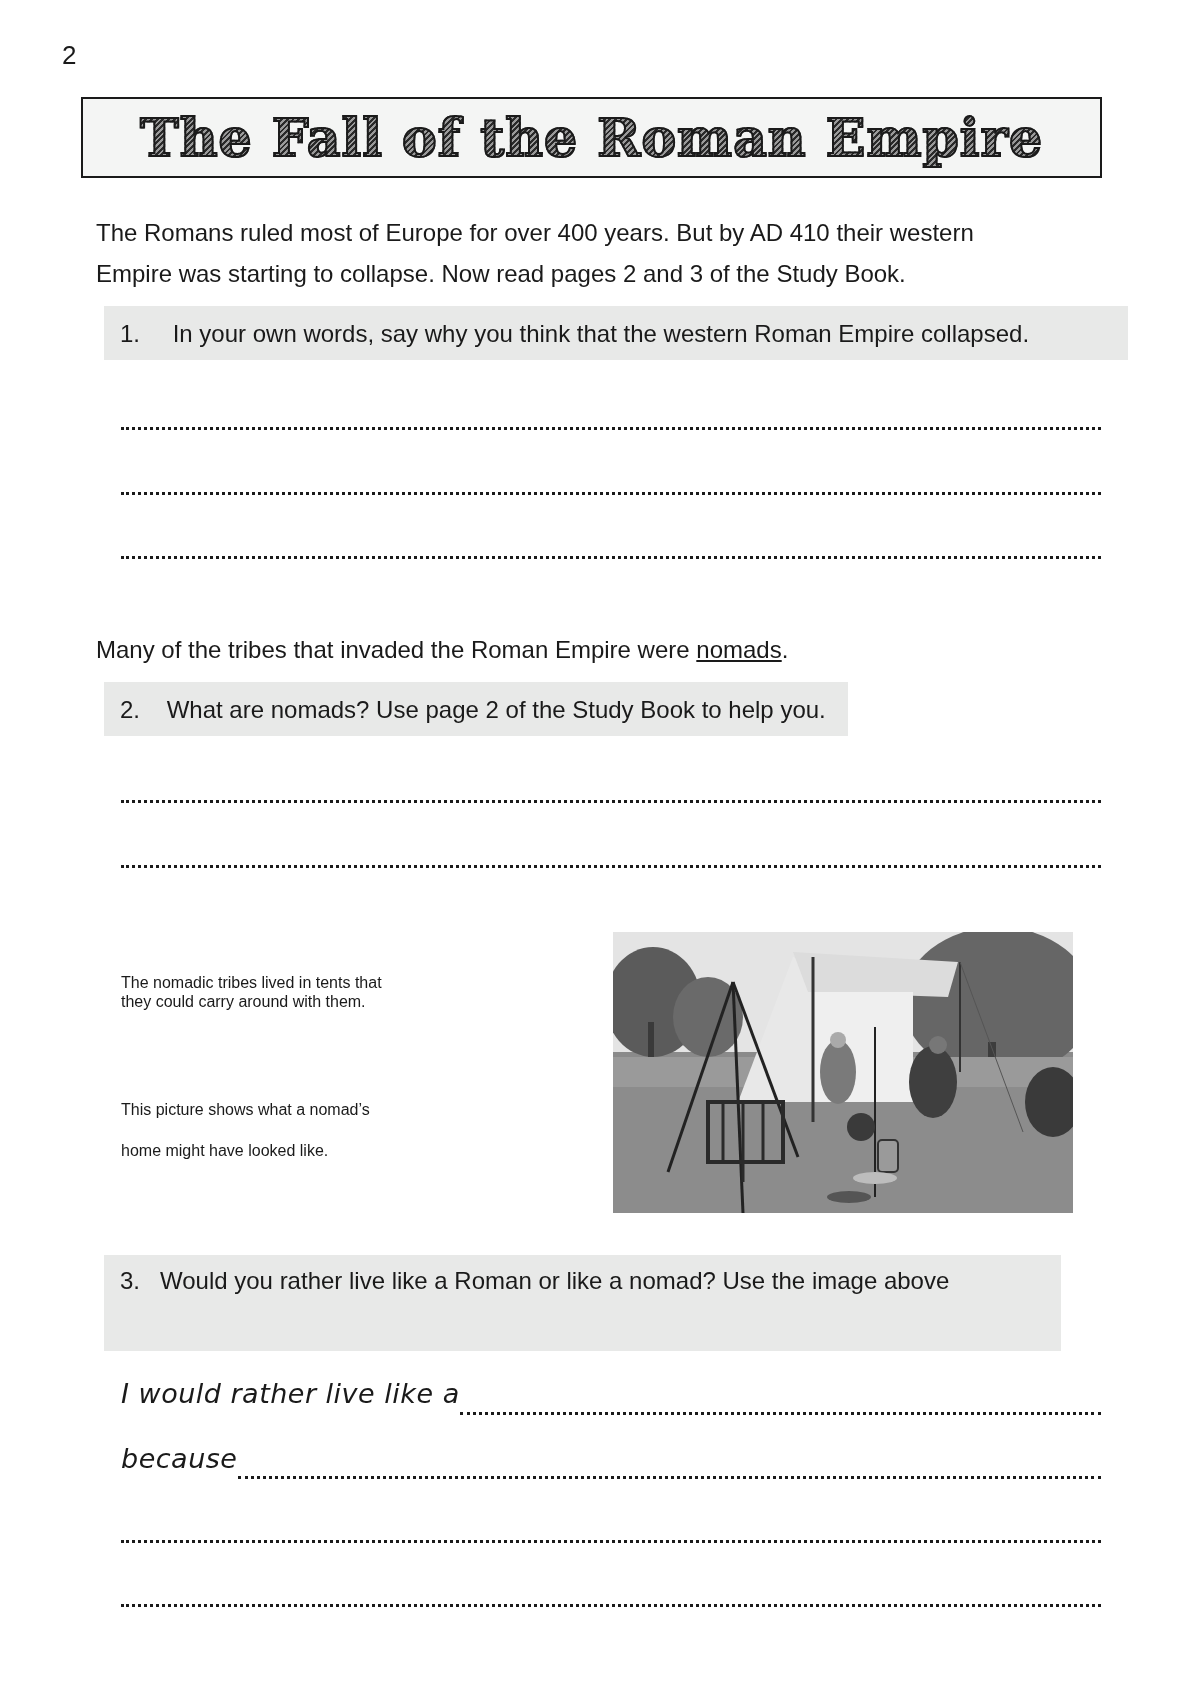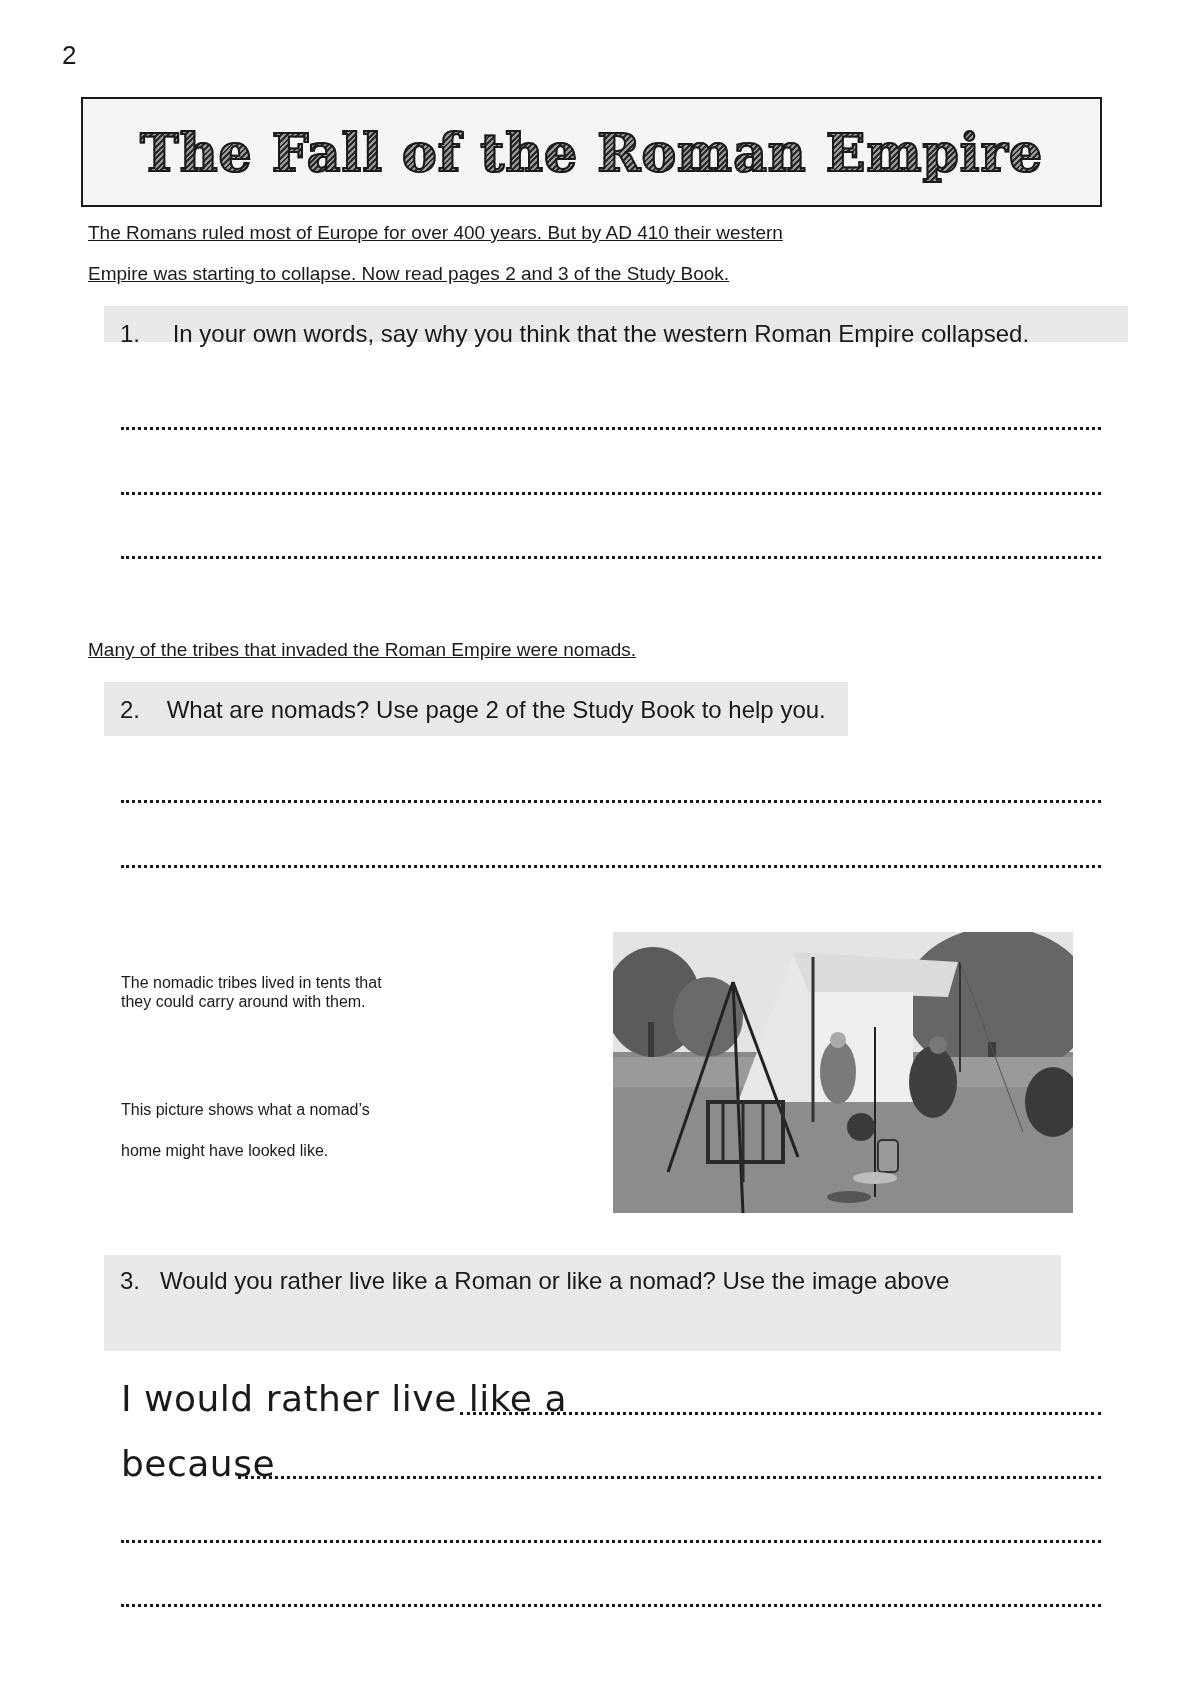--- a/index.html
+++ b/index.html
@@ -2,66 +2,66 @@
 <html><head>
   <meta charset="utf-8">
   <style>
     html, body { margin: 0; padding: 0; background: #ffffff; }
     body {
       width: 1200px; height: 1698px; position: relative; overflow: hidden;
       font-family: "Liberation Sans", "DejaVu Sans", sans-serif; color: #1a1a1a;
     }
     .page-number { position: absolute; left: 62px; top: 40px; font-size: 26px; }
     .title-box {
-      position: absolute; left: 81px; top: 97px; width: 1021px; height: 110px;
+      position: absolute; left: 81px; top: 97px; width: 1021px; height: 81px;
       border: 2px solid #1a1a1a; background: #f4f5f4; box-sizing: border-box;
       display: flex; align-items: center; justify-content: center;
     }
     .title-text {
       font-family: "DejaVu Serif", "Liberation Serif", serif; font-weight: bold;
       font-size: 52px; letter-spacing: 1px; color: #4a4a4a;
       -webkit-text-stroke: 2px #1a1a1a;
       background: repeating-linear-gradient(135deg, #2a2a2a 0 2px, #9a9a9a 2px 4px);
       -webkit-background-clip: text; background-clip: text;
       -webkit-text-fill-color: transparent;
     }
-    .para { position: absolute; left: 88px; font-size: 19px; line-height: 41px; text-decoration: underline; }
+    .para { position: absolute; left: 96px; font-size: 24px; line-height: 41px; }
     .qbox {
       position: absolute; left: 104px; background: #e8e9e8;
       font-size: 24px; line-height: 40px; box-sizing: border-box;
     }
     .qnum { display: inline-block; }
     .dotline {
       position: absolute; height: 0; border-bottom: 3px dotted #1a1a1a;
     }
     .u { text-decoration: underline; }
     .side-text { position: absolute; left: 121px; font-size: 16px; line-height: 41px; }
     .photo {
       position: absolute; left: 613px; top: 932px; width: 460px; height: 281px;
       background: linear-gradient(#e9e9e9 0%, #dcdcdc 38%, #8f8f8f 45%, #7a7a7a 100%);
       overflow: hidden;
     }
     .hand {
       position: absolute; left: 121px; font-family: "DejaVu Sans", sans-serif;
-      font-size: 36px; letter-spacing: 0.5px;
+      font-style: italic; font-size: 27px; letter-spacing: 0.5px;
     }
   </style>
 </head>
 <body>
 
 <div class="page-number">2</div>
 
 <div class="title-box">
   <span class="title-text">The Fall of the Roman Empire</span>
 </div>
 
 <div class="para" style="top:212px;">The Romans ruled most of Europe for over 400 years.  But by AD 410 their western</div>
 <div class="para" style="top:253px;">Empire was starting to collapse.  Now read pages 2 and 3 of the Study Book.</div>
 
-<div class="qbox" style="top:306px; width:1024px; height:36px; padding:8px 0 0 16px;">
+<div class="qbox" style="top:306px; width:1024px; height:54px; padding:8px 0 0 16px;">
   <span class="qnum" style="width:46px;">1.</span>
   <span>In your own words, say why you think that the western Roman Empire collapsed.</span>
 </div>
 <div class="dotline" style="left:121px; width:980px; top:427px;"></div>
 <div class="dotline" style="left:121px; width:980px; top:492px;"></div>
 <div class="dotline" style="left:121px; width:980px; top:556px;"></div>
 
 <div class="para" style="top:629px;">
   <span>Many of the tribes that invaded the Roman Empire were </span><span class="u">nomads</span><span>.</span>
 </div>

